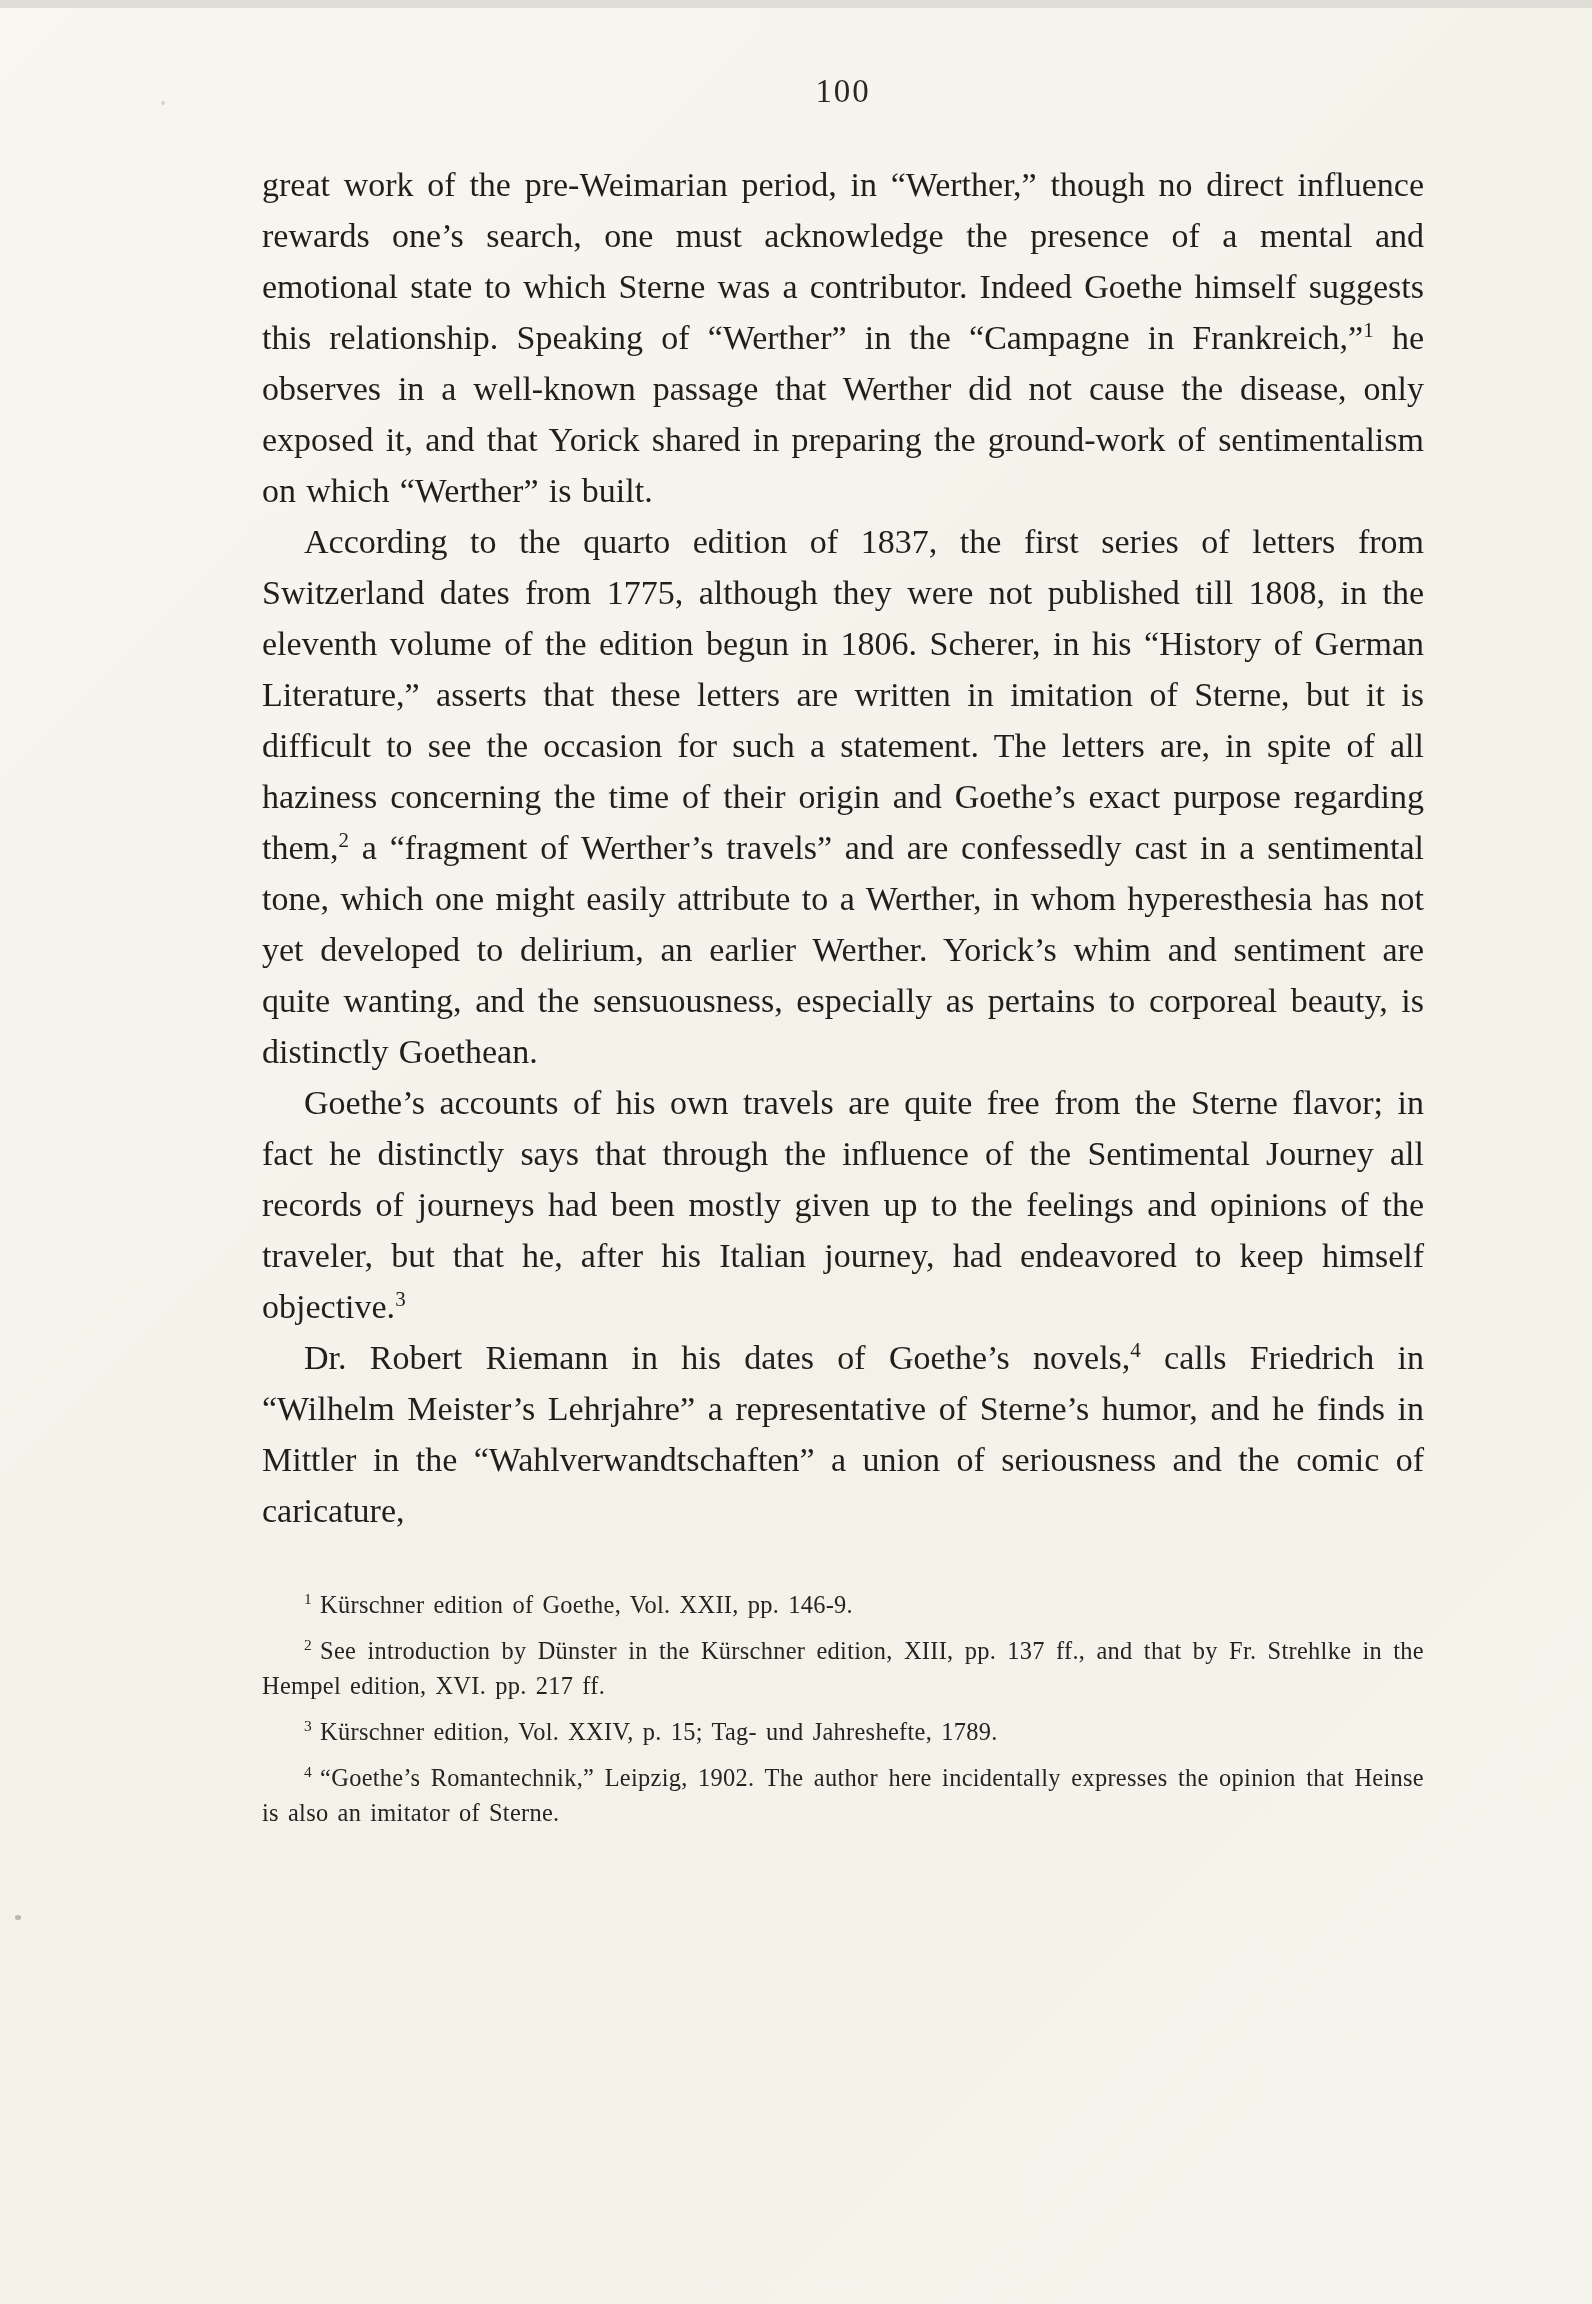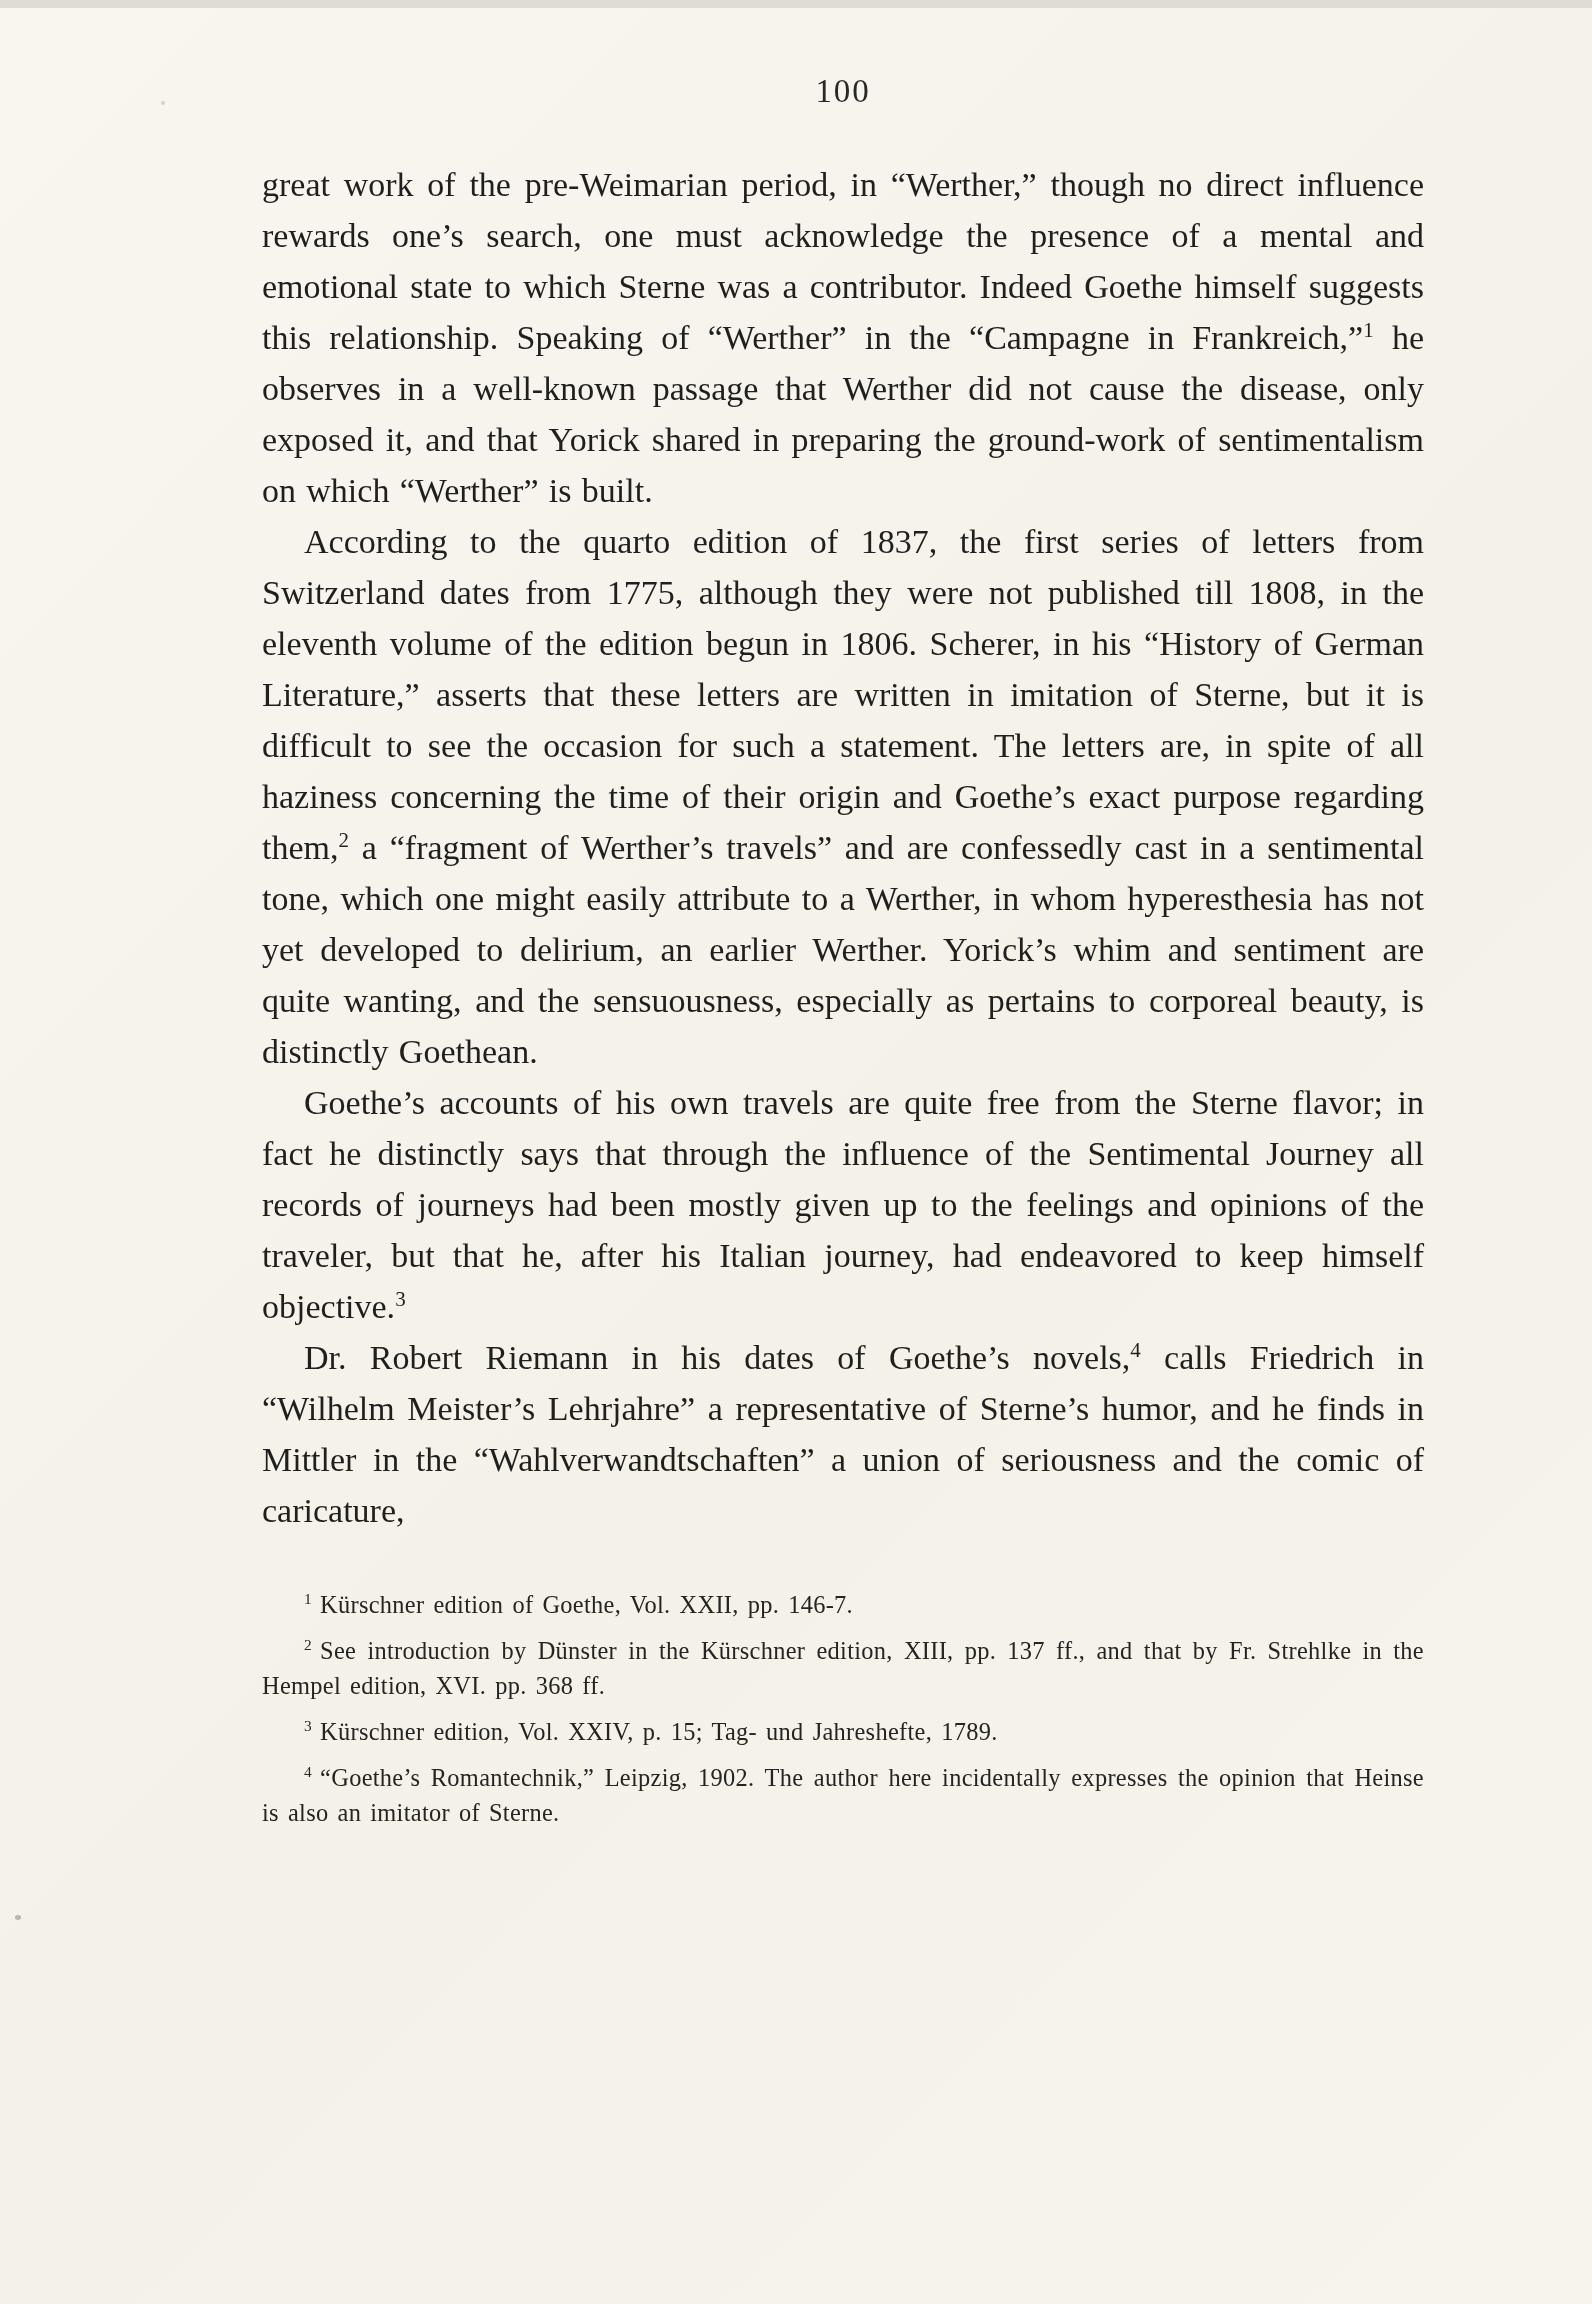--- a/index.html
+++ b/index.html
@@ -78,23 +78,23 @@
     <p class="para indent"><span>According to the quarto edition of 1837, the first series of letters from Switzerland dates from 1775, although they were not published till 1808, in the eleventh volume of the edition begun in 1806. Scherer, in his “History of German Literature,” asserts that these letters are written in imitation of Sterne, but it is difficult to see the occasion for such a statement. The letters are, in spite of all haziness concerning the time of their origin and Goethe’s exact purpose regarding them,</span><sup class="fn-ref">2</sup><span> a “fragment of Werther’s travels” and are confessedly cast in a sentimental tone, which one might easily attribute to a Werther, in whom hyperesthesia has not yet developed to delirium, an earlier Werther. Yorick’s whim and sentiment are quite wanting, and the sensuousness, especially as pertains to corporeal beauty, is distinctly Goethean.</span></p>
 
     <p class="para indent"><span>Goethe’s accounts of his own travels are quite free from the Sterne flavor; in fact he distinctly says that through the influence of the Sentimental Journey all records of journeys had been mostly given up to the feelings and opinions of the traveler, but that he, after his Italian journey, had endeavored to keep himself objective.</span><sup class="fn-ref">3</sup></p>
 
     <p class="para indent"><span>Dr. Robert Riemann in his dates of Goethe’s novels,</span><sup class="fn-ref">4</sup><span> calls Friedrich in “Wilhelm Meister’s Lehrjahre” a representative of Sterne’s humor, and he finds in Mittler in the “Wahlverwandtschaften” a union of seriousness and the comic of caricature,</span></p>
 
   </div>
 
   <div class="footnotes">
 
-    <p class="footnote"><sup>1</sup><span>Kürschner edition of Goethe, Vol. XXII, pp. 146-7.</span></p>
+    <p class="footnote"><sup>1</sup><span>Kürschner edition of Goethe, Vol. XXII, pp. 146-9.</span></p>
 
-    <p class="footnote"><sup>2</sup><span>See introduction by Dünster in the Kürschner edition, XIII, pp. 137 ff., and that by Fr. Strehlke in the Hempel edition, XVI. pp. 368 ff.</span></p>
+    <p class="footnote"><sup>2</sup><span>See introduction by Dünster in the Kürschner edition, XIII, pp. 137 ff., and that by Fr. Strehlke in the Hempel edition, XVI. pp. 217 ff.</span></p>
 
     <p class="footnote"><sup>3</sup><span>Kürschner edition, Vol. XXIV, p. 15; Tag- und Jahreshefte, 1789.</span></p>
 
     <p class="footnote"><sup>4</sup><span>“Goethe’s Romantechnik,” Leipzig, 1902. The author here incidentally expresses the opinion that Heinse is also an imitator of Sterne.</span></p>
 
   </div>
 
 </div>
 
 

